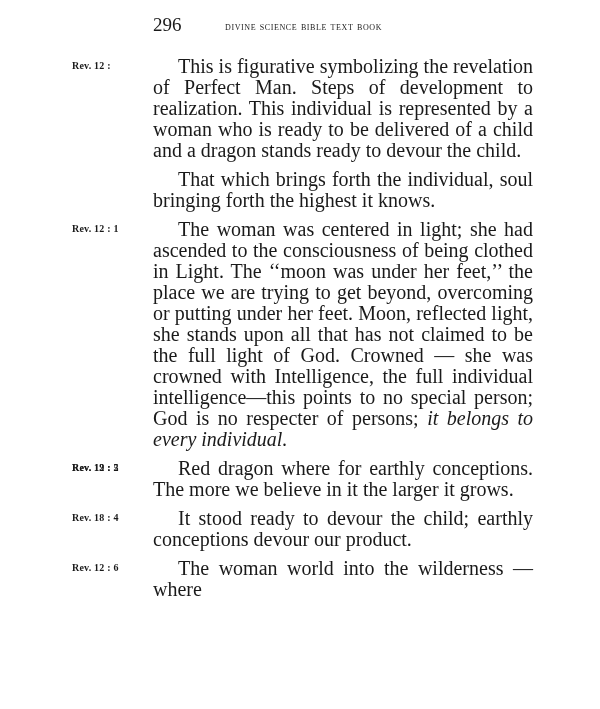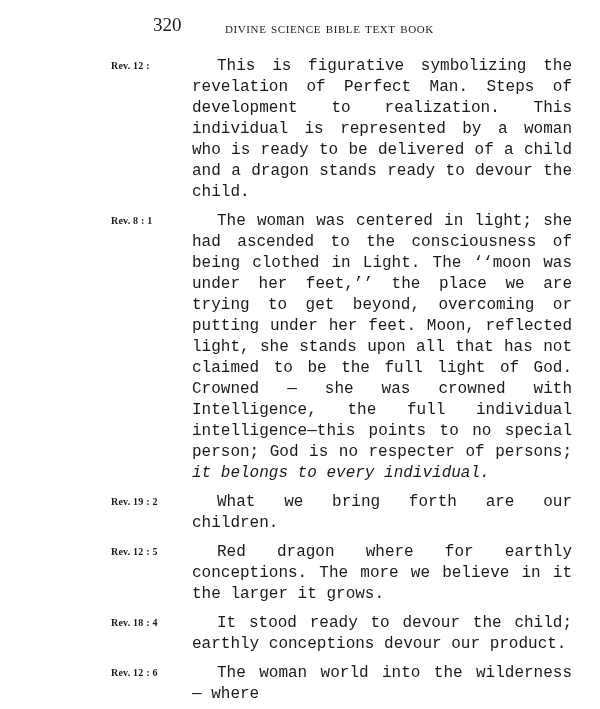--- a/index.html
+++ b/index.html
@@ -1,54 +1,54 @@
 <!DOCTYPE html>
 <html><head>
 <meta charset="utf-8">
 <style>
   html, body { margin: 0; padding: 0; background: #ffffff; }
   body { width: 600px; height: 709px; position: relative; overflow: hidden;
          font-family: "Liberation Serif", "DejaVu Serif", serif; color: #1a1a1a; }
   .header { position: absolute; top: 14px; left: 153px; width: 380px; height: 24px; }
   .page-num { position: absolute; left: 0; top: 0; font-size: 19px; }
-  .running-title { position: absolute; left: 72px; top: 5px; font-size: 16px;
+  .running-title { position: absolute; left: 72px; top: 5px; font-size: 12px;
                    letter-spacing: 0.6px; font-variant: small-caps; text-transform: lowercase; }
   .content { position: absolute; top: 56px; left: 0; width: 600px; }
-  .entry { position: relative; margin-bottom: 8px; margin-left: 39px; }
+  .entry { position: relative; margin-bottom: 8px; }
   .entry.tight { margin-bottom: 2px; }
   .verse-label { position: absolute; left: 72px; top: 4px; font-size: 10px; font-weight: bold;
                  white-space: nowrap; letter-spacing: 0.2px; }
-  .para { margin: 0 0 0 153px; width: 380px; font-size: 16px; line-height: 21px;
-          text-align: justify; text-indent: 25px; hyphens: manual; font-family: Liberation Mono, monospace; }
+  .para { margin: 0 0 0 153px; width: 380px; font-size: 20px; line-height: 21px;
+          text-align: justify; text-indent: 25px; hyphens: manual; }
   .para .it { font-style: italic; }
   .sub { margin-top: 0; }
 </style>
 </head>
 <body>
 
 <div class="header">
-  <span class="page-num">320</span>
+  <span class="page-num">296</span>
   <span class="running-title">DIVINE SCIENCE BIBLE TEXT BOOK</span>
 </div>
 
 <div class="content">
 
   <div class="entry">
     <span class="verse-label">Rev. 12 :</span>
     <p class="para">This is figurative symbolizing the revelation of Perfect Man.  Steps of development to realization.  This individual is represented by a woman who is ready to be delivered of a child and a dragon stands ready to devour the child.</p>
+    <p class="para sub" style="margin-top:8px">That which brings forth the individual, soul bringing forth the highest it knows.</p>
   </div>
 
   <div class="entry">
-    <span class="verse-label">Rev. 8 : 1</span>
+    <span class="verse-label">Rev. 12 : 1</span>
     <p class="para"><span>The woman was centered in light; she had ascended to the consciousness of being clothed in Light.  The ‘‘moon was under her feet,’’ the place we are trying to get beyond, overcoming or putting under her feet.  Moon, reflected light, she stands upon all that has not claimed to be the full light of God.  Crowned — she was crowned with Intelligence, the full individual intelligence—this points to no special person; God is no respecter of persons; </span><span class="it">it belongs to every individual.</span></p>
   </div>
 
   <div class="entry">
     <span class="verse-label">Rev. 19 : 2</span>
-    <p class="para">What we bring forth are our children.</p>
   </div>
 
   <div class="entry">
     <span class="verse-label">Rev. 12 : 5</span>
     <p class="para">Red dragon where for earthly conceptions. The more we believe in it the larger it grows.</p>
   </div>
 
   <div class="entry">
     <span class="verse-label">Rev. 18 : 4</span>
     <p class="para">It stood ready to devour the child; earthly conceptions devour our product.</p>

